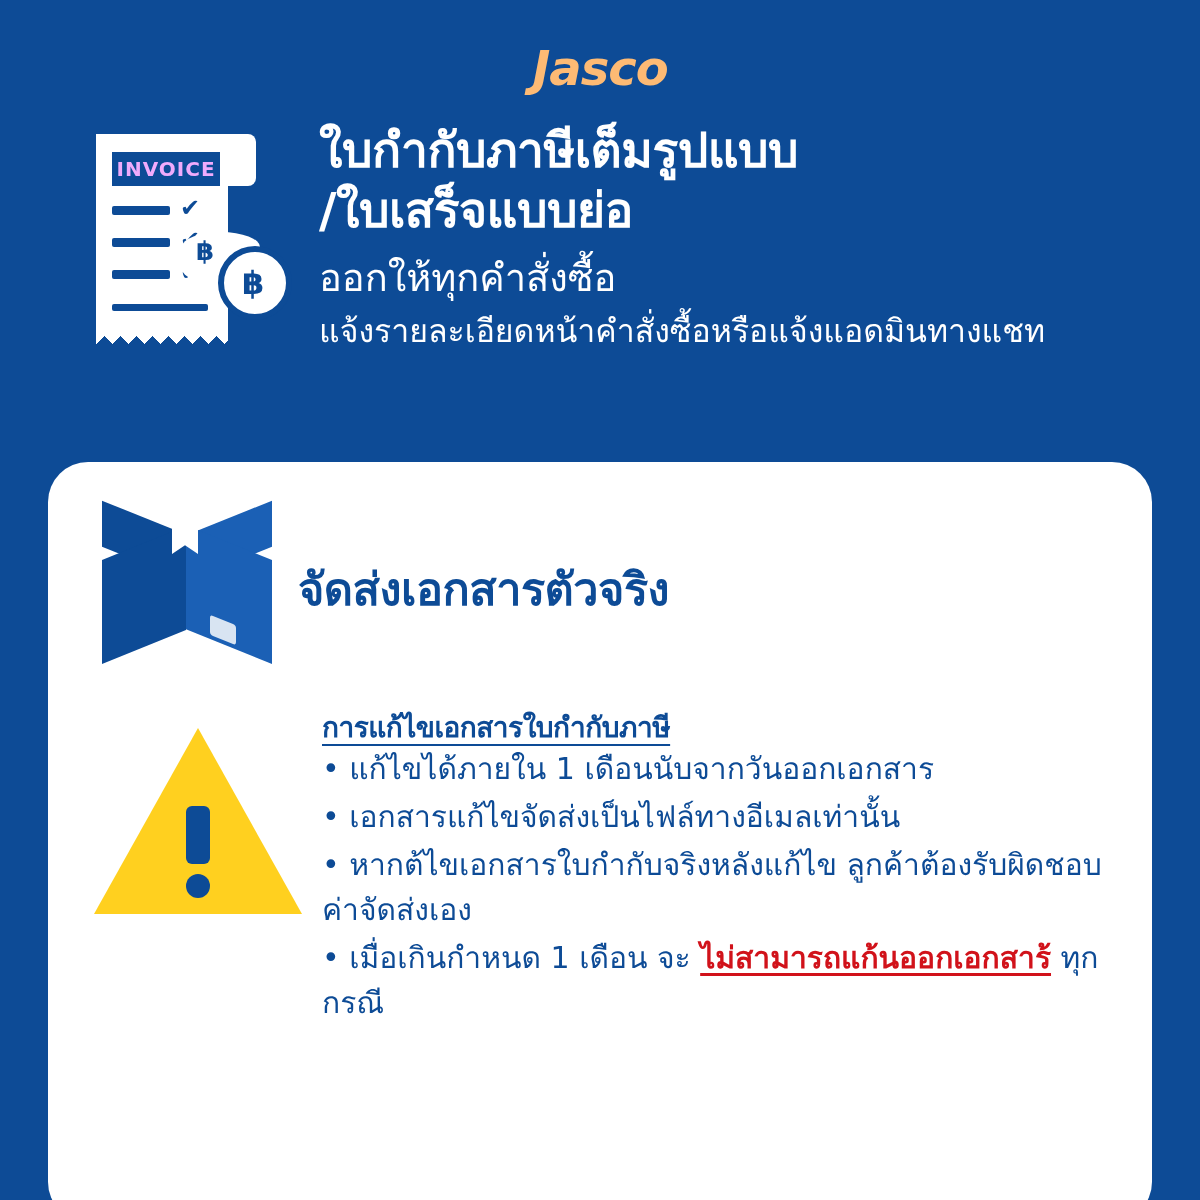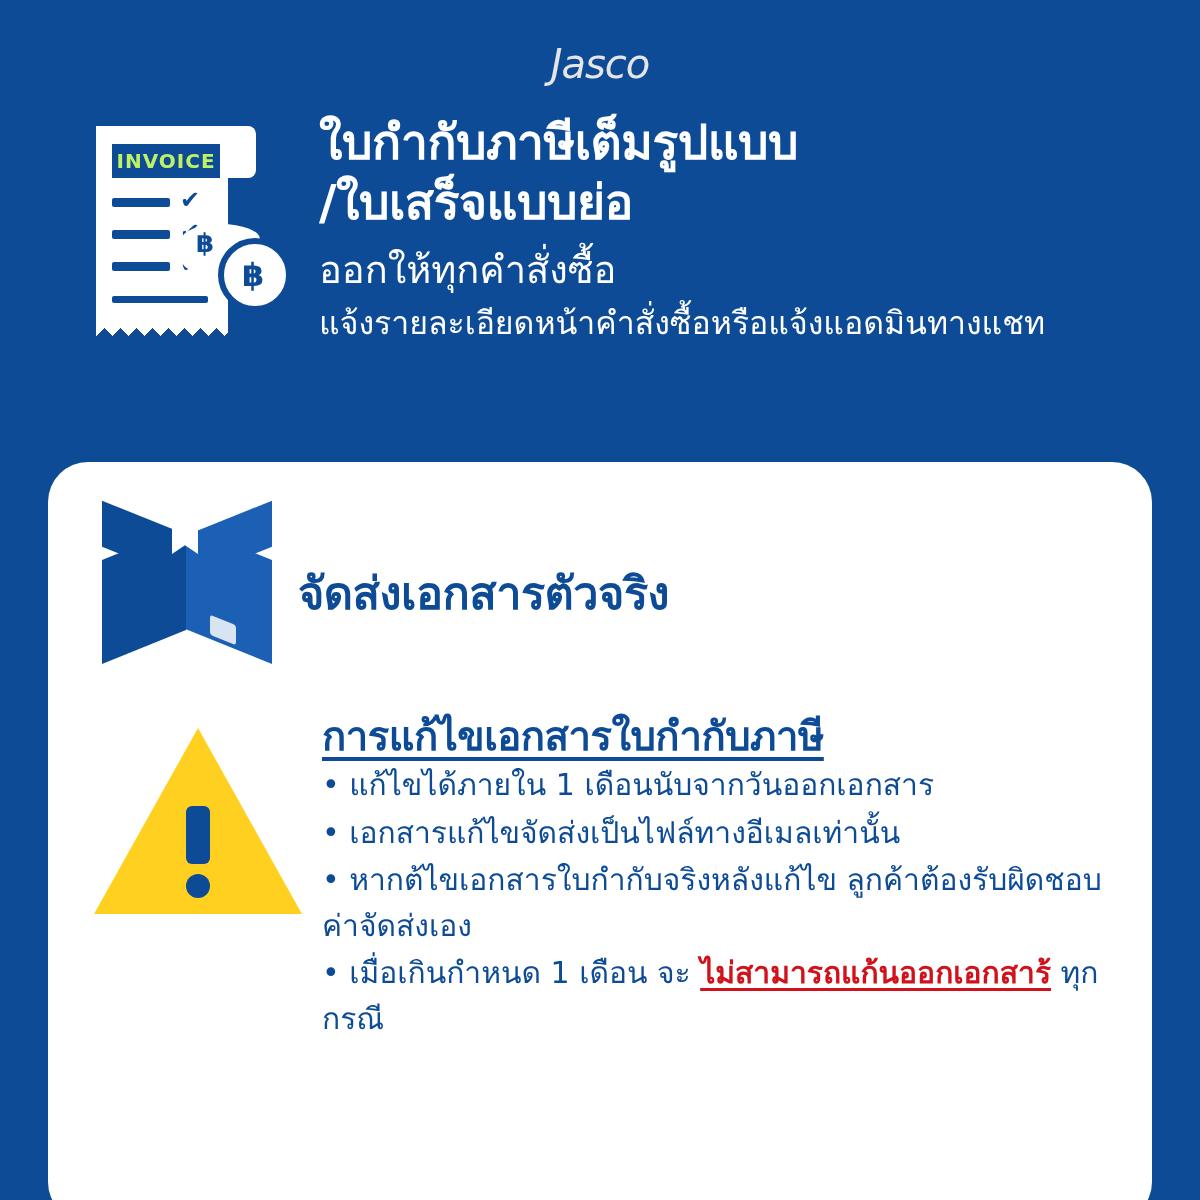--- a/index.html
+++ b/index.html
@@ -17,23 +17,23 @@
 
   
   .logo-wrap {
     width: 100%;
     text-align: center;
     padding-top: 44px;
     box-sizing: border-box;
   }
   .logo {
     display: inline-block;
-    color: #e5e5e5;
-    font-size: 40px;
-    font-weight: normal;
+    color: #fdba74;
+    font-size: 48px;
+    font-weight: bold;
     font-style: italic;
     letter-spacing: -1px;
     line-height: 1;
     font-family: "DejaVu Sans", "Liberation Sans", sans-serif;
   }
 
   
   .header {
     display: flex;
     align-items: flex-start;
@@ -94,20 +94,21 @@
     width: 180px;
     height: 180px;
     position: relative;
   }
   .ship-text {
     color: #0d4b96;
     font-size: 45px;
     font-weight: bold;
     line-height: 1.32;
     letter-spacing: -0.5px;
+    font-family: Liberation Mono, monospace;
   }
 
   .edit-row {
     display: flex;
     align-items: flex-start;
     gap: 20px;
     margin-top: 22px;
   }
   .warn-icon {
     flex: 0 0 auto;
@@ -115,21 +116,21 @@
     height: 200px;
     position: relative;
     margin-top: 22px;
   }
   .edit-body {
     flex: 1 1 auto;
     padding-top: 4px;
   }
   .edit-heading {
     color: #0d4b96;
-    font-size: 40px;
+    font-size: 28px;
     font-weight: bold;
     text-decoration: underline;
     text-underline-offset: 7px;
     line-height: 1.3;
     letter-spacing: -0.5px;
   }
   .bullets {
     color: #0d4b96;
     font-size: 30px;
     line-height: 1.52;
@@ -174,21 +175,21 @@
     background: #ffffff;
     border-radius: 0 8px 8px 0;
   }
   .inv-title {
     position: absolute;
     left: 16px;
     top: 18px;
     width: 108px;
     height: 34px;
     background: #0d4b96;
-    color: #bef264;
+    color: #f0abfc;
     font-size: 20px;
     font-weight: bold;
     letter-spacing: 1px;
     display: flex;
     align-items: center;
     justify-content: center;
   }
   .inv-line {
     position: absolute;
     height: 9px;

